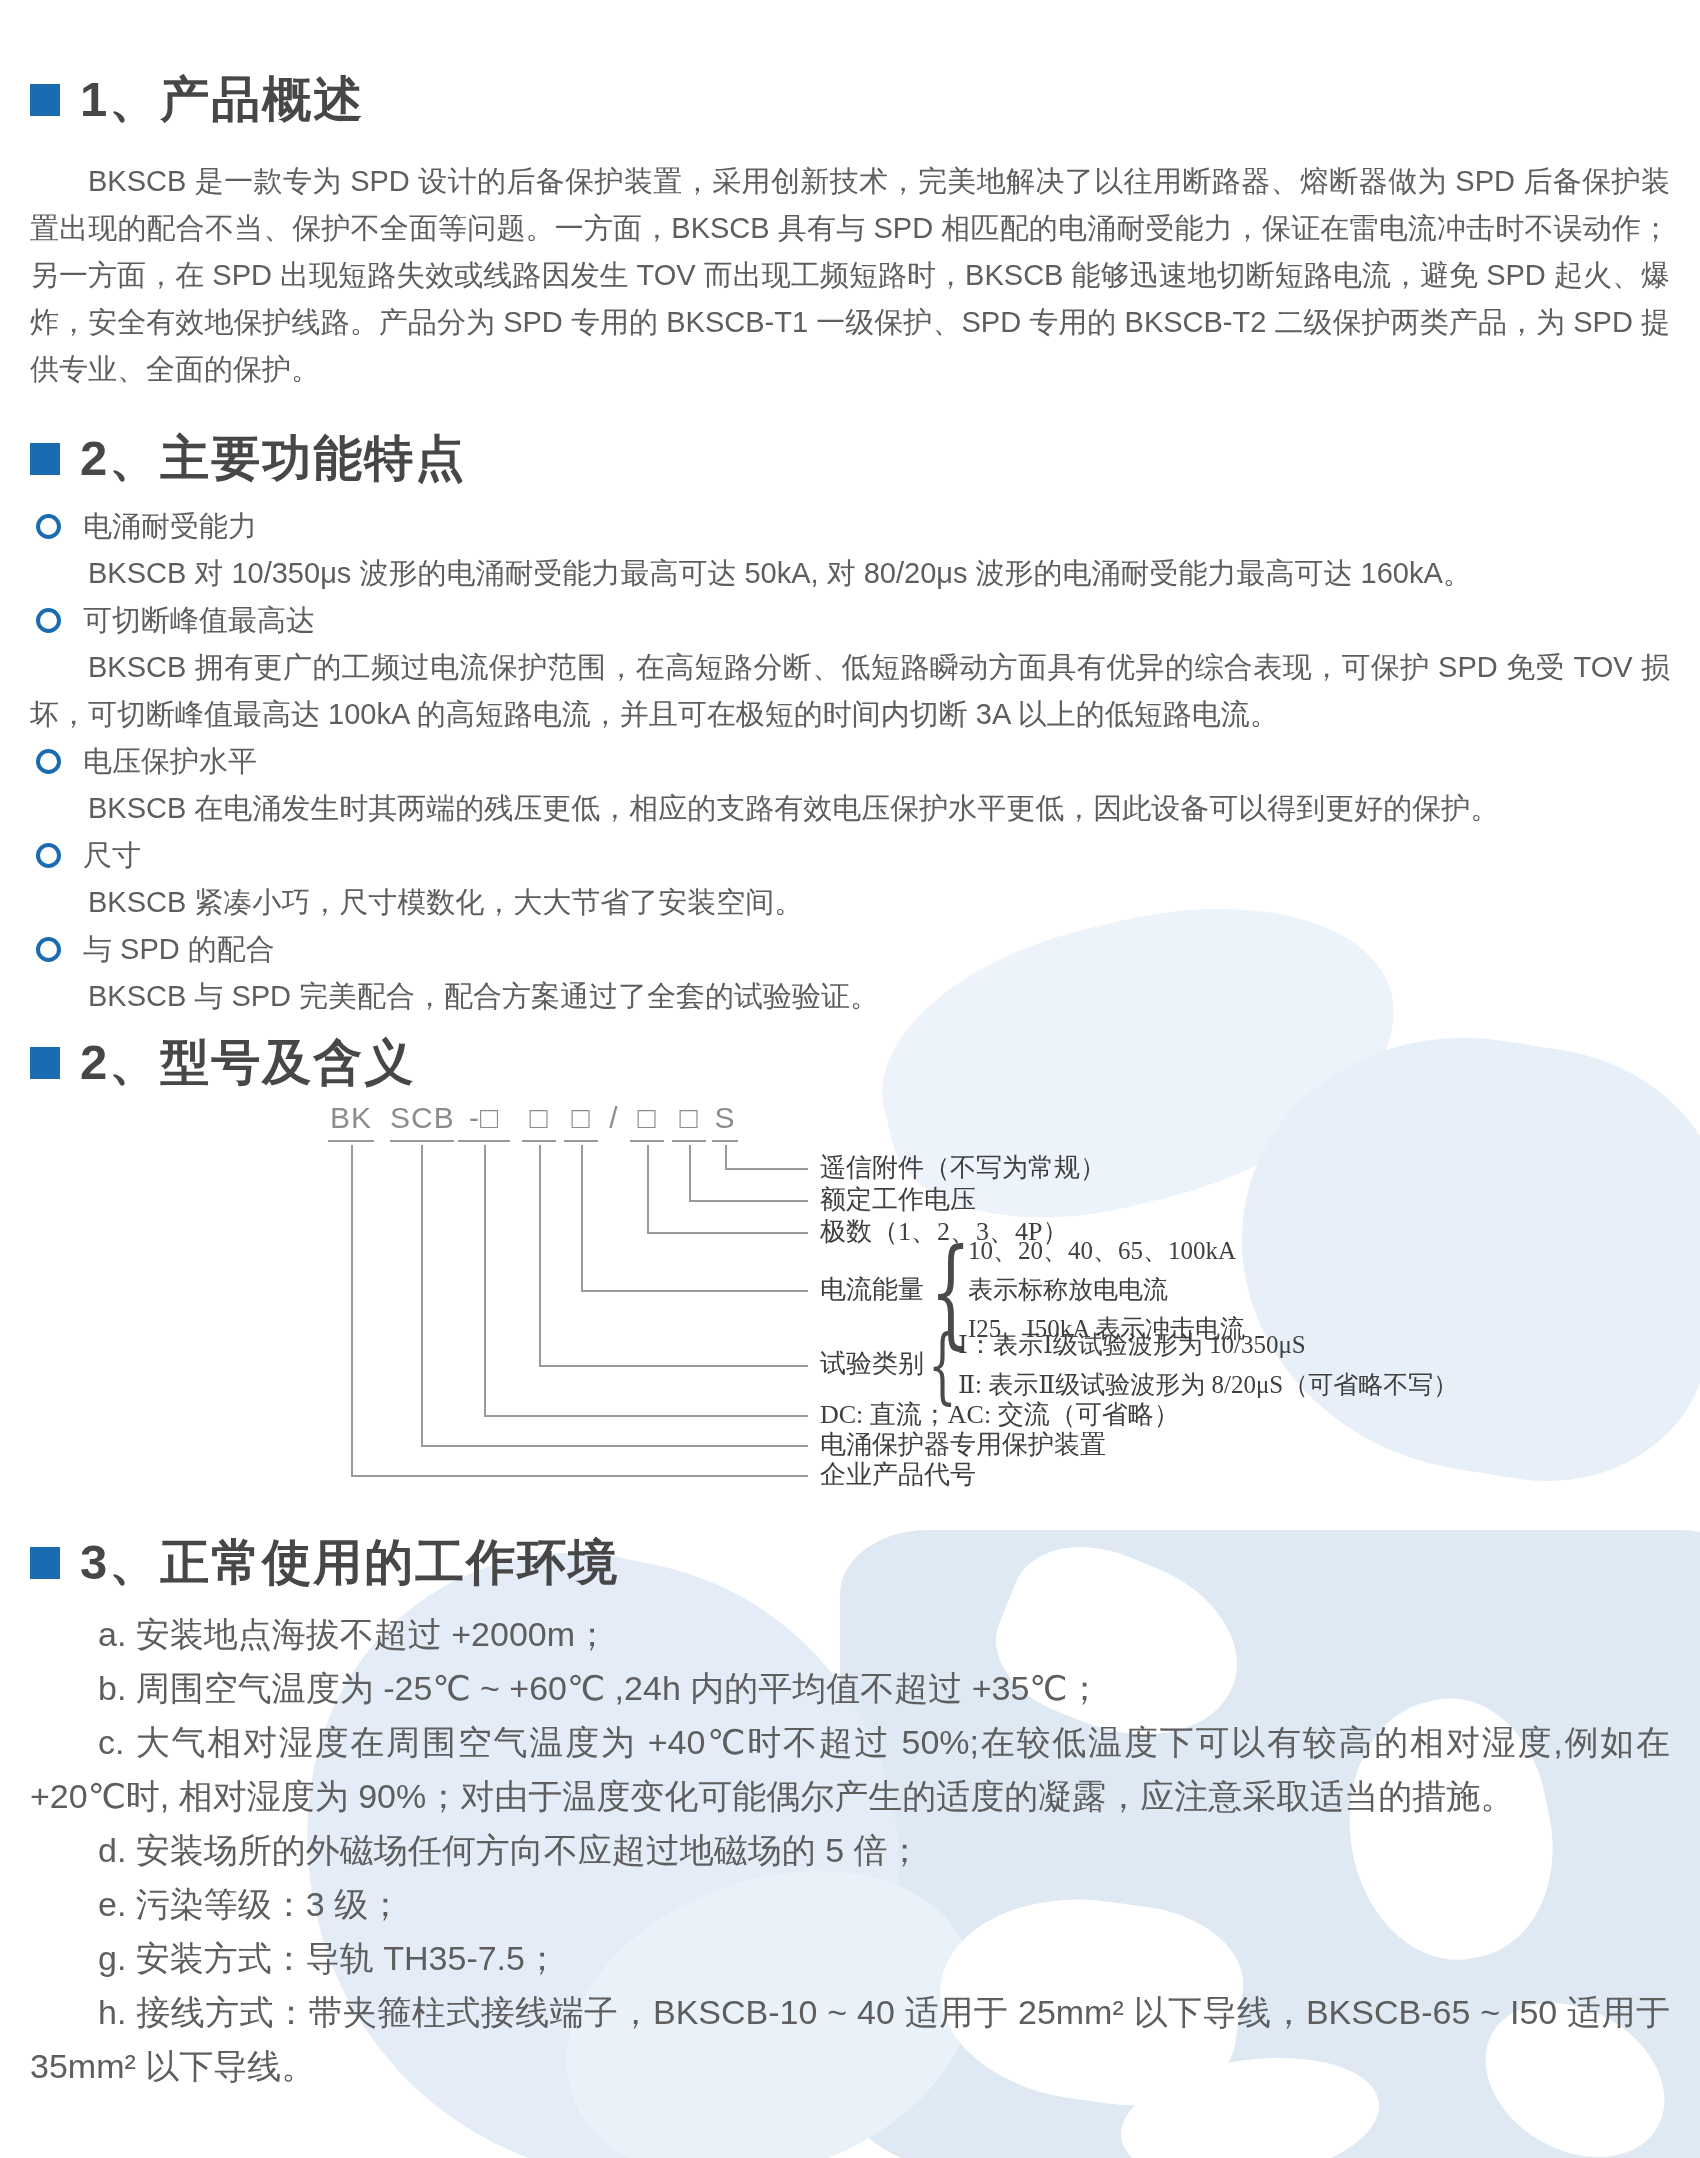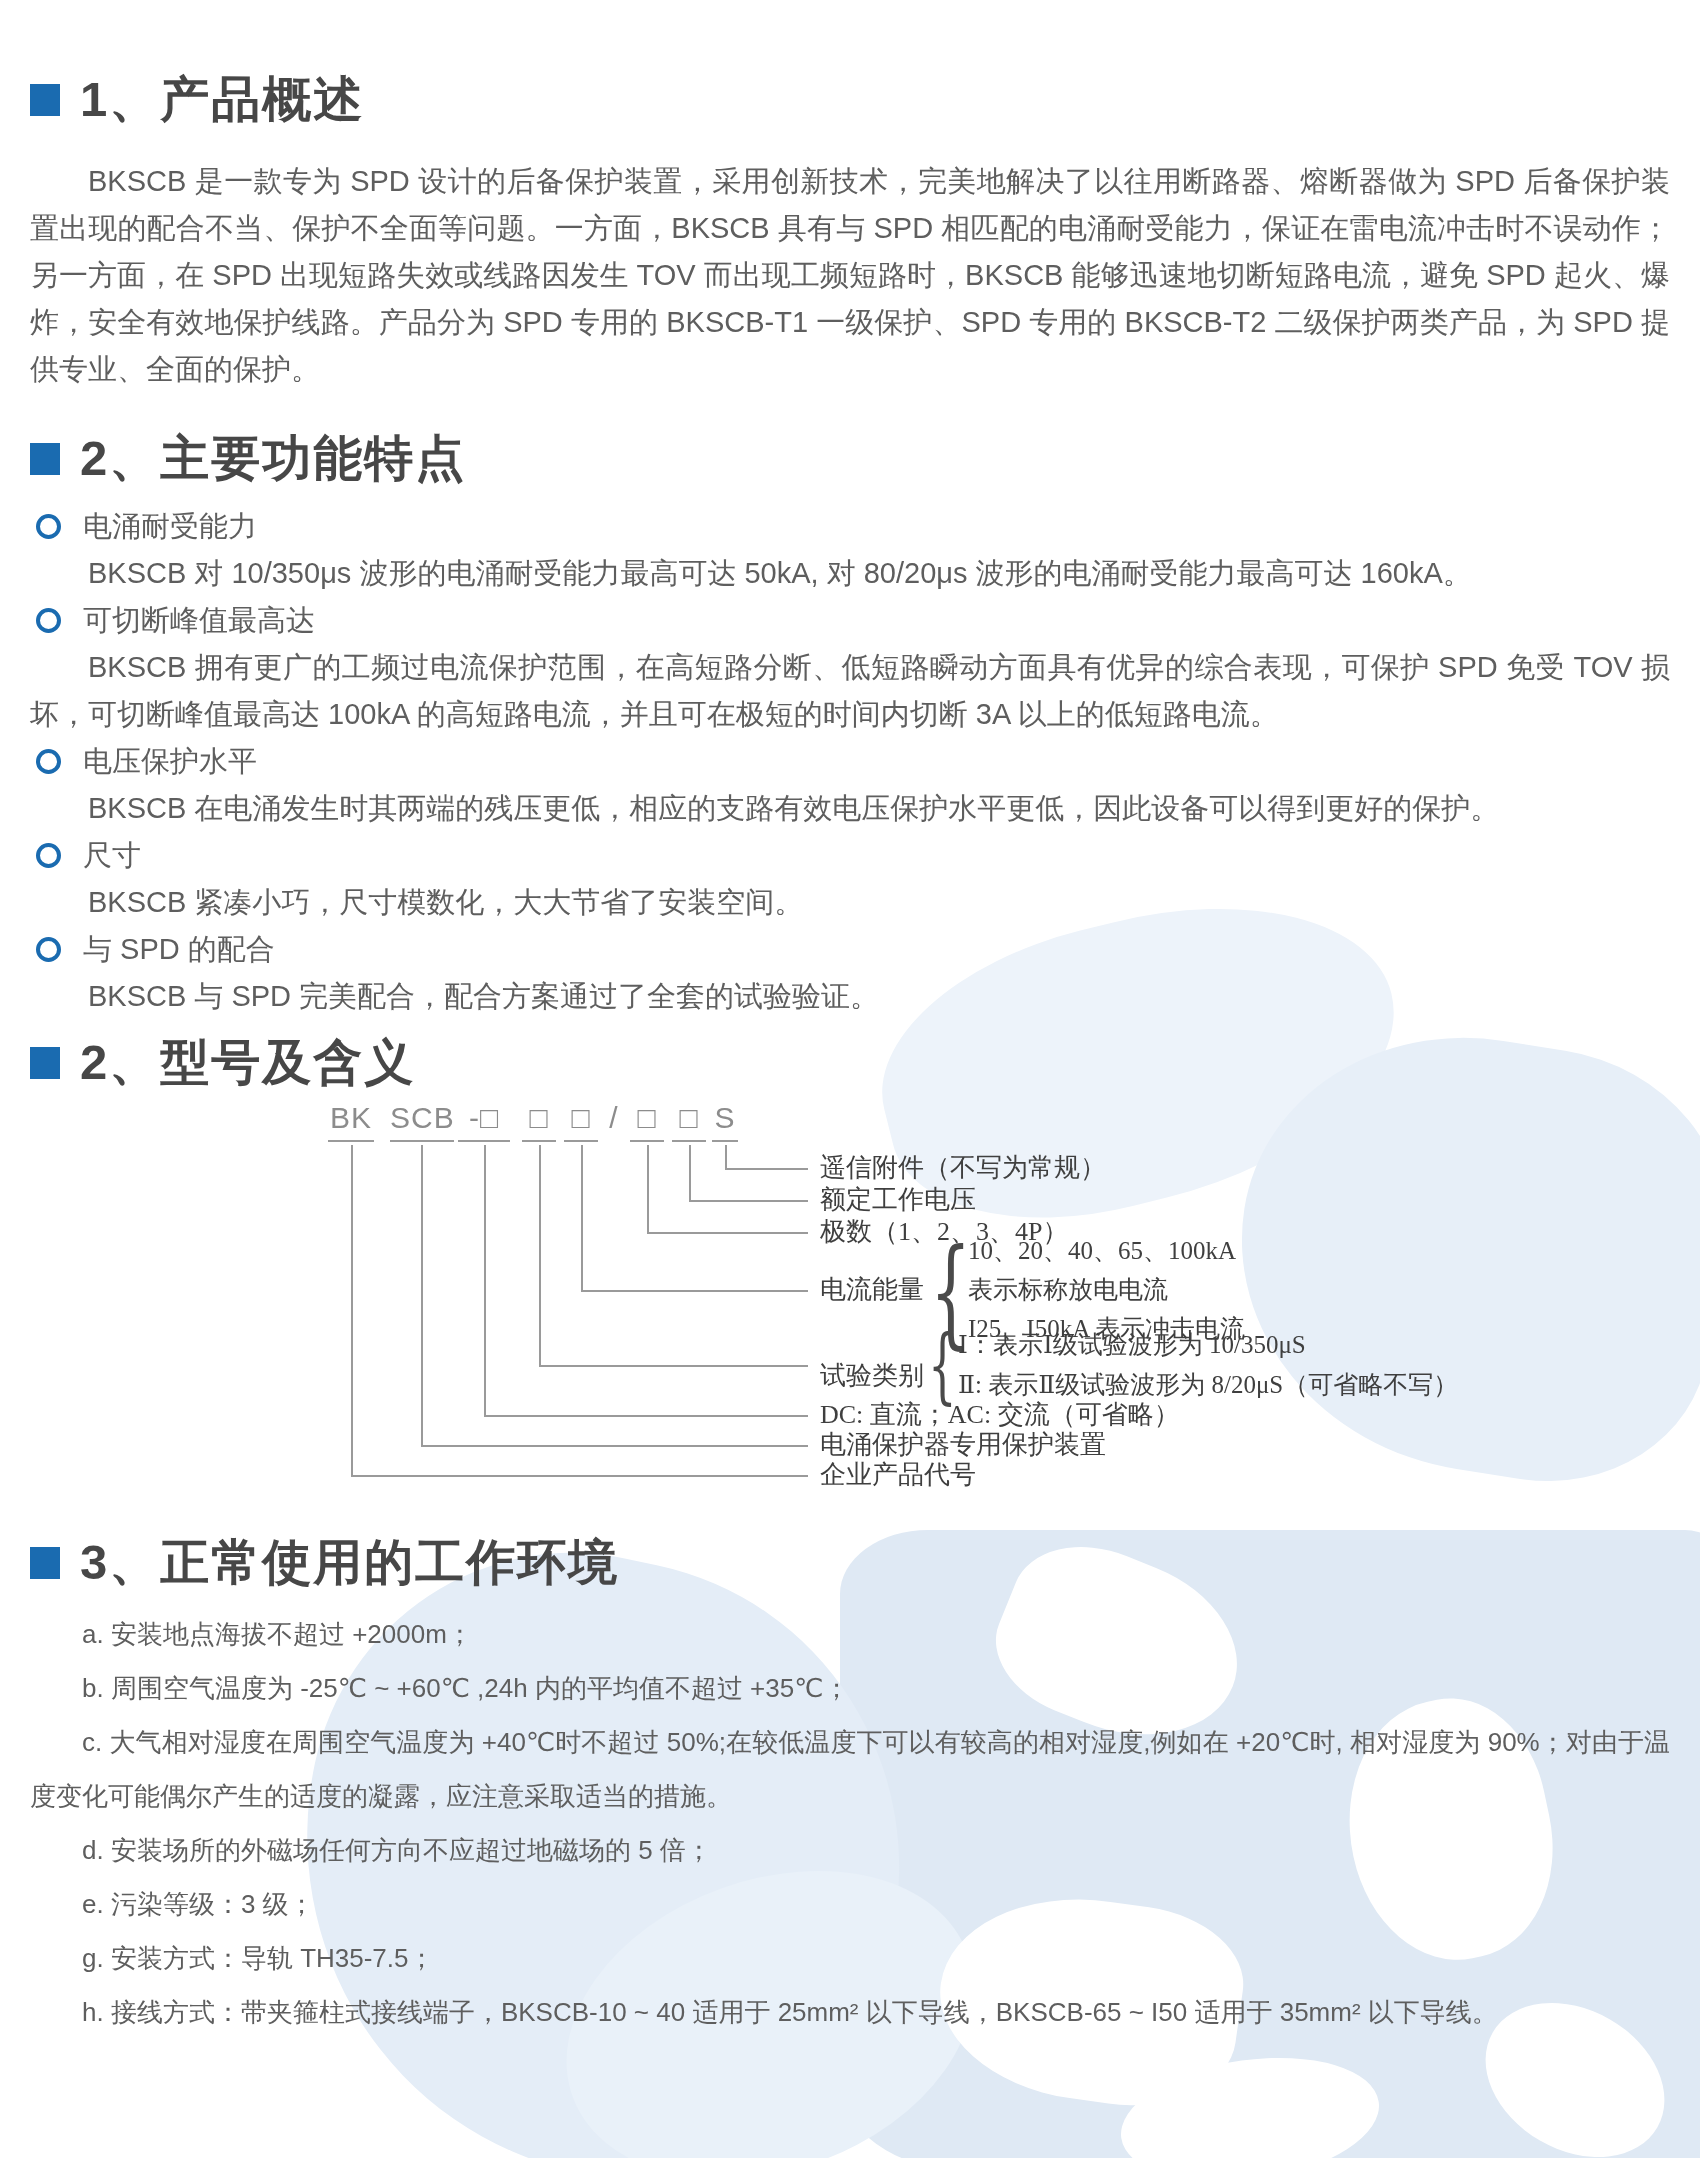--- a/index.html
+++ b/index.html
@@ -59,21 +59,21 @@
     font-family:"Liberation Serif","DejaVu Serif",serif;white-space:nowrap;
   }
   .gline{position:absolute;font-size:25px;line-height:32px;color:#3f3f3f;
     font-family:"Liberation Serif","DejaVu Serif",serif;white-space:nowrap;}
   .brace{
     position:absolute;color:#4a4a4a;font-family:"DejaVu Serif",serif;font-weight:400;
     transform:scaleX(0.55);transform-origin:left center;line-height:1;
   }
   
   .envlist{margin-top:22px;}
-  .env-item{margin:0;font-size:26px;line-height:54px;text-align:justify;text-indent:2em;color:#5e5e5e;}
+  .env-item{margin:0;font-size:34px;line-height:54px;text-align:justify;text-indent:2em;color:#5e5e5e;}
 </style>
 </head>
 <body>
 
 <div class="watermark">
   <div class="blob b1"></div>
   <div class="blob b2"></div>
   <div class="blob b3"></div>
   <div class="blob b4"></div>
   <div class="blob b5"></div>
@@ -167,21 +167,21 @@
     <span class="dlabel" style="top:58px;">遥信附件（不写为常规）</span>
     <span class="dlabel" style="top:90px;">额定工作电压</span>
     <span class="dlabel" style="top:122px;">极数（1、2、3、4P）</span>
 
     <span class="dlabel" style="top:180px;">电流能量</span>
     <span class="brace" style="left:930px;top:140px;font-size:118px;">{</span>
     <span class="gline" style="left:968px;top:142px;">10、20、40、65、100kA</span>
     <span class="gline" style="left:968px;top:181px;">表示标称放电电流</span>
     <span class="gline" style="left:968px;top:220px;">I25、I50kA 表示冲击电流</span>
 
-    <span class="dlabel" style="top:266px;">试验类别</span>
+    <span class="dlabel" style="top:254px;">试验类别</span>
     <span class="brace" style="left:928px;top:232px;font-size:82px;">{</span>
     <span class="gline" style="left:958px;top:236px;">Ⅰ：表示Ⅰ级试验波形为 10/350μS</span>
     <span class="gline" style="left:958px;top:276px;">Ⅱ: 表示Ⅱ级试验波形为 8/20μS（可省略不写）</span>
 
     <span class="dlabel" style="top:305px;">DC: 直流；AC: 交流（可省略）</span>
     <span class="dlabel" style="top:335px;">电涌保护器专用保护装置</span>
     <span class="dlabel" style="top:365px;">企业产品代号</span>
   </div>
 
   <div class="sec-head h3">

